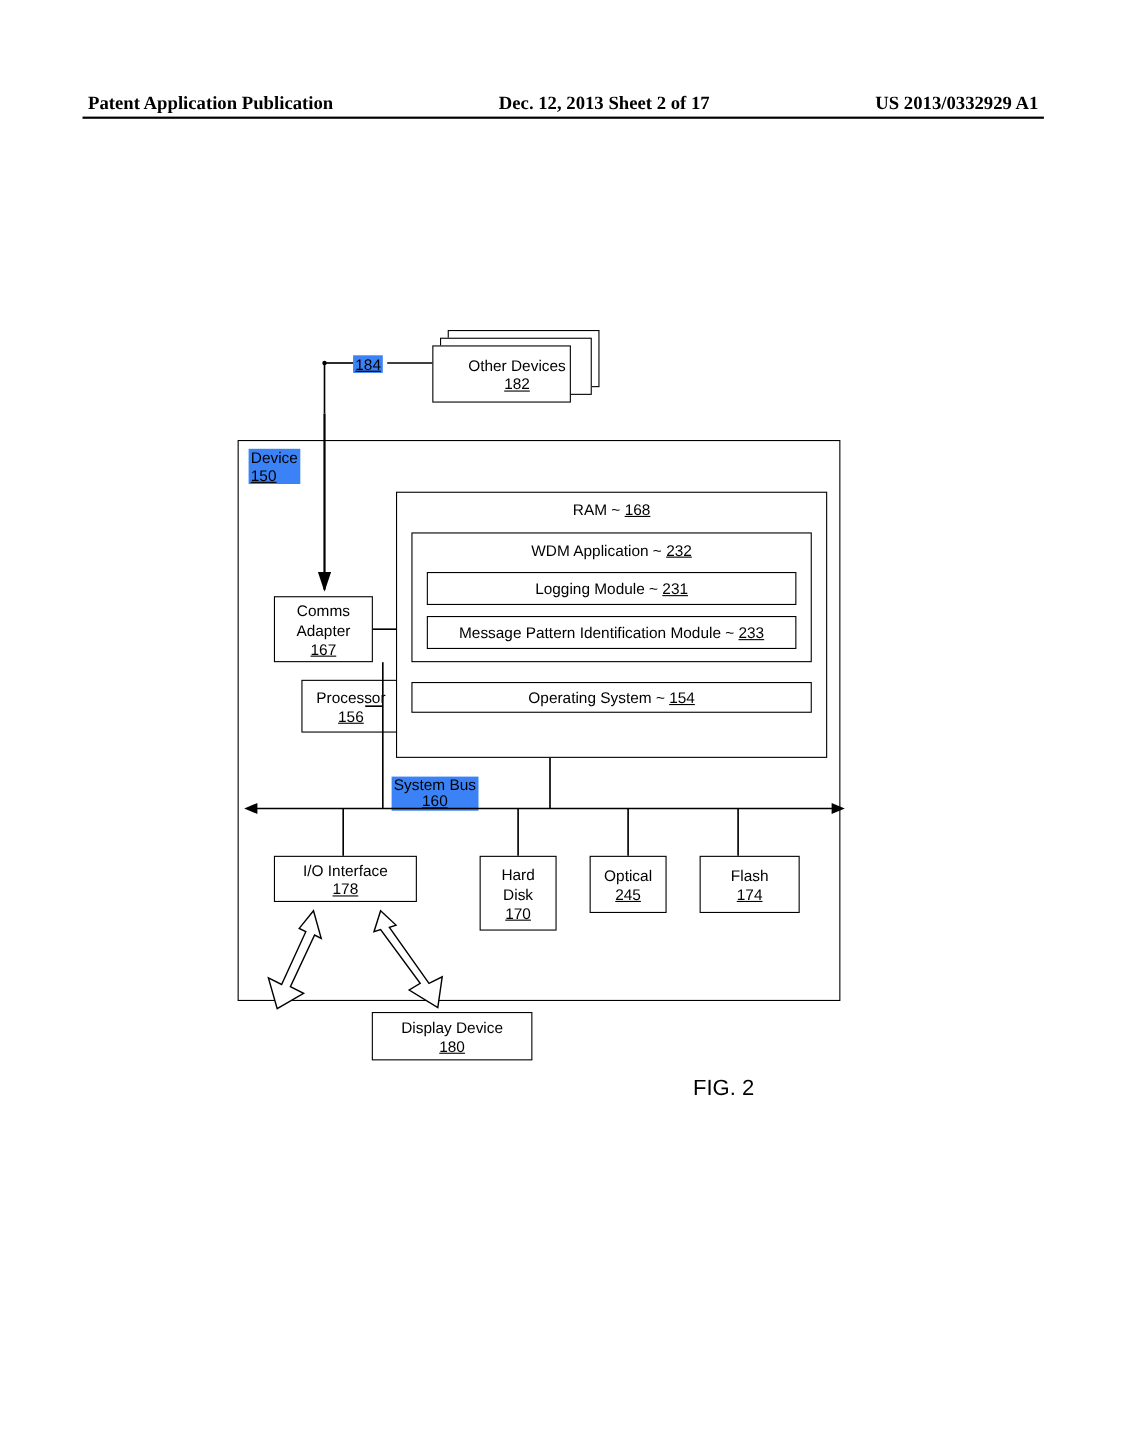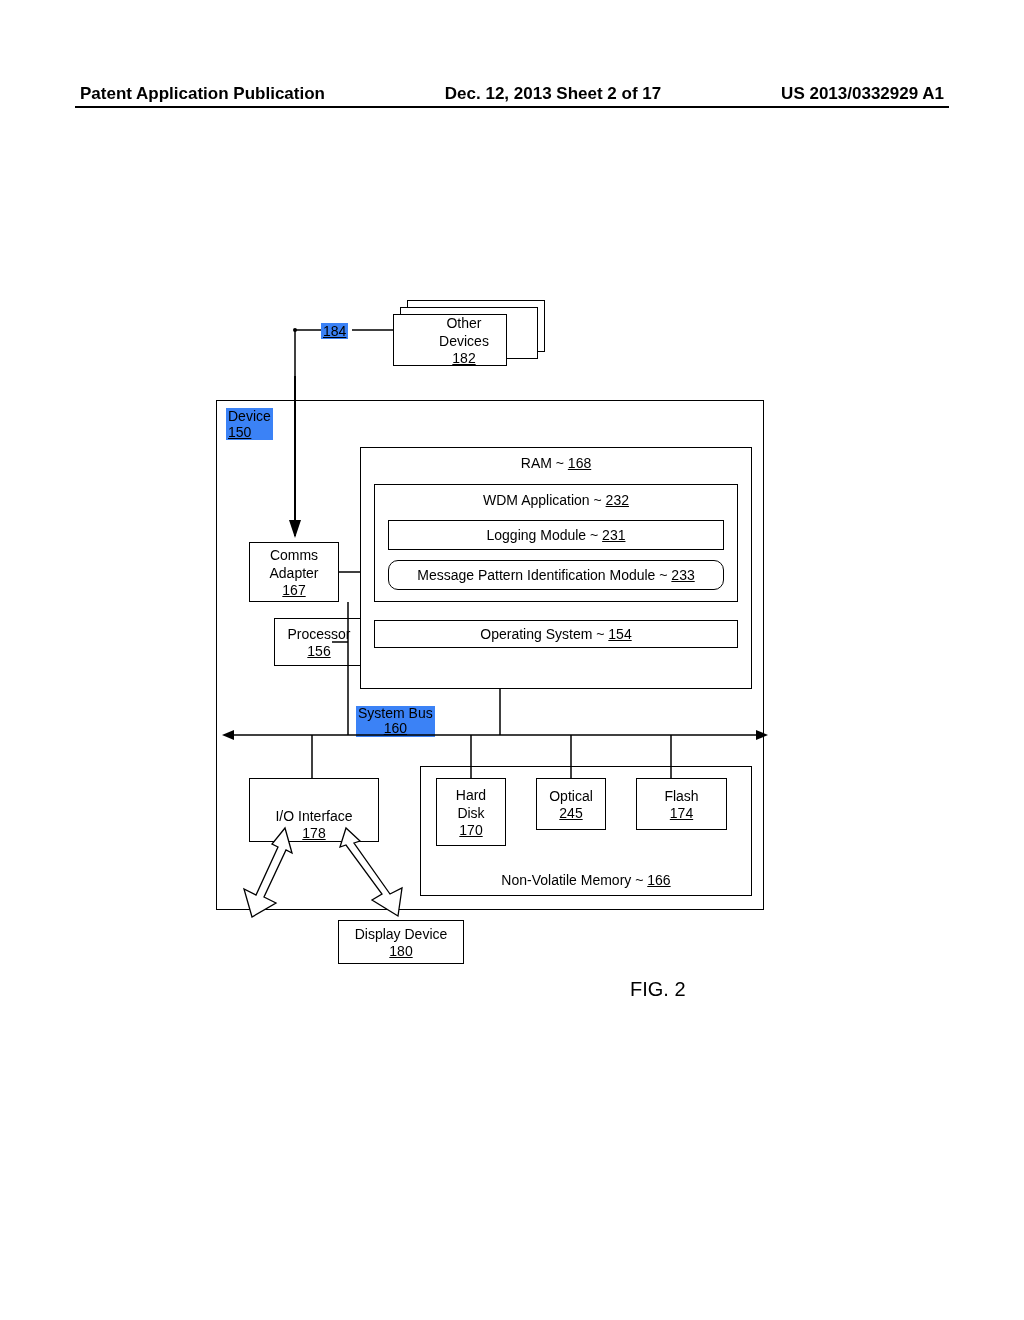--- a/index.html
+++ b/index.html
@@ -13,20 +13,21 @@
   .header {
     position: absolute;
     top: 84px;
     left: 0;
     right: 0;
     display: flex;
     justify-content: space-between;
     padding: 0 80px;
     font-weight: bold;
     font-size: 17px;
+    font-family: Liberation Serif, serif;
   }
   .header-rule {
     position: absolute;
     top: 106px;
     left: 75px;
     right: 75px;
     border-top: 2px solid #000;
   }
   .diagram {
     position: absolute;
@@ -70,21 +71,21 @@
   <span>Patent Application Publication</span>
   <span>Dec. 12, 2013  Sheet 2 of 17</span>
   <span>US 2013/0332929 A1</span>
 </div>
 <div class="header-rule"></div>
 
 <div class="diagram">
 
   <div class="box" style="left:407px; top:300px; width:138px; height:52px;"></div>
   <div class="box" style="left:400px; top:307px; width:138px; height:52px;"></div>
-  <div class="box" style="left:393px; top:314px; width:114px; height:52px;padding-left:28px;">
+  <div class="box" style="left:393px; top:314px; width:126px; height:52px;padding-left:28px;">
     <span class="box-label">Other Devices</span>
     <span class="ref">182</span>
   </div>
 
   <div class="plain-label" style="left:321px; top:323px;">
     <span class="ref">184</span>
   </div>
 
   <div class="box" style="left:216px; top:400px; width:548px; height:510px; justify-content:flex-start;"></div>
   <div class="plain-label" style="left:226px; top:408px; text-align:left;">
@@ -114,66 +115,61 @@
       <span>WDM Application ~</span> <span class="ref">232</span>
     </span>
   </div>
 
   <div class="box" style="left:388px; top:520px; width:336px; height:30px;text-align:center;">
     <span class="box-label">
       <span>Logging Module ~</span> <span class="ref">231</span>
     </span>
   </div>
 
-  <div class="box" style="left:388px; top:560px; width:336px; height:30px;border-radius:10px;">
+  <div class="box" style="left:388px; top:560px; width:336px; height:30px;">
     <span class="box-label">
       <span>Message Pattern Identification Module ~</span> <span class="ref">233</span>
     </span>
   </div>
 
   <div class="box" style="left:374px; top:620px; width:364px; height:28px;">
     <span class="box-label">
       <span>Operating System ~</span> <span class="ref">154</span>
     </span>
   </div>
 
   <div class="plain-label" style="left:356px; top:706px; line-height:1.1;">
     <span>System Bus</span><br>
     <span class="ref">160</span>
   </div>
 
-  <div class="box" style="left:249px; top:778px; width:130px; height:64px;justify-content:flex-end;">
+  <div class="box" style="left:249px; top:778px; width:130px; height:42px;">
     <span class="box-label">I/O Interface</span>
     <span class="ref">178</span>
   </div>
 
-  <div class="box" style="left:420px; top:766px; width:332px; height:130px; justify-content:flex-end; padding-bottom:6px;">
-    <span class="box-label">
-      <span>Non-Volatile Memory ~</span> <span class="ref">166</span>
-    </span>
-  </div>
 
   <div class="box" style="left:436px; top:778px; width:70px; height:68px;">
     <span class="box-label" style="white-space:pre-line;">Hard
 Disk</span>
     <span class="ref">170</span>
   </div>
 
   <div class="box" style="left:536px; top:778px; width:70px; height:52px;">
     <span class="box-label">Optical</span>
     <span class="ref">245</span>
   </div>
 
   <div class="box" style="left:636px; top:778px; width:91px; height:52px;">
     <span class="box-label">Flash</span>
     <span class="ref">174</span>
   </div>
 
 
-  <div class="box" style="left:338px; top:920px; width:126px; height:44px;align-items:center;">
+  <div class="box" style="left:338px; top:920px; width:146px; height:44px;align-items:center;">
     <span class="box-label">Display Device</span>
     <span class="ref">180</span>
   </div>
 
   <div class="fig-label">FIG. 2</div>
 
   <svg width="1024" height="1320">
     <defs>
       <marker id="arrow" markerWidth="10" markerHeight="10" refX="8" refY="3" orient="auto">
         <path d="M0,0 L0,6 L9,3 z" fill="#000"></path>

